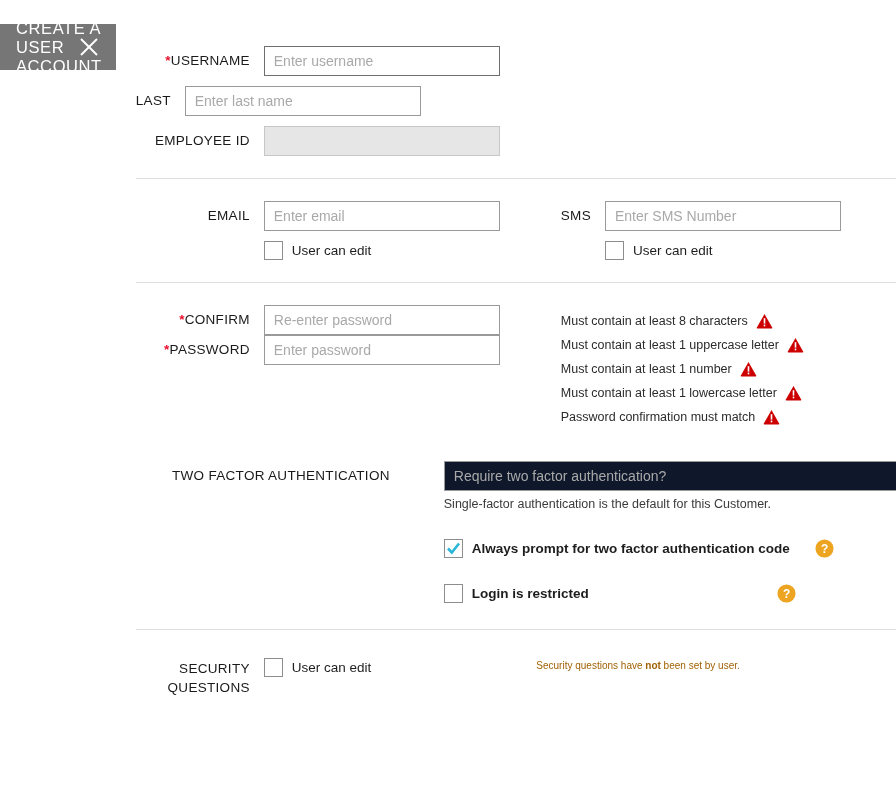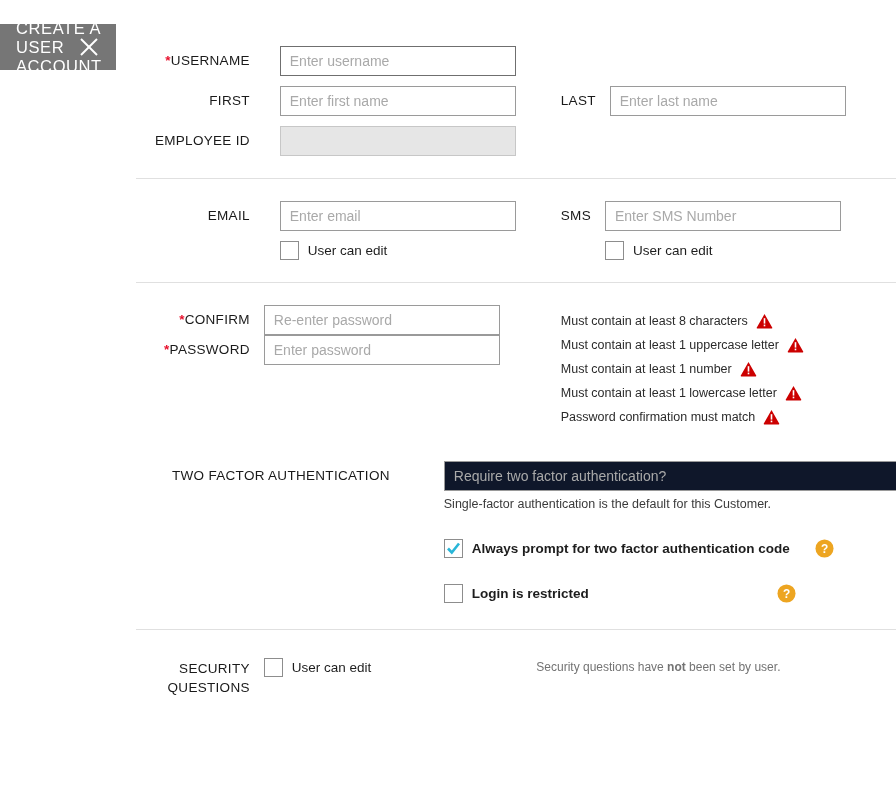--- a/index.html
+++ b/index.html
@@ -85,21 +85,21 @@
   .divider {
     height: 1px;
     background: #e0e0e0;
     margin: 0 20px;
   }
 
   .row {
     display: flex;
     align-items: flex-start;
   }
-  .cell-left  { width: 425px; display: flex; align-items: flex-start; gap: 16px; }
+  .cell-left  { width: 425px; display: flex; align-items: flex-start; }
   .cell-right { flex: 1 1 auto; display: flex; align-items: flex-start; }
 
   .lbl {
     width: 128px;
     flex: 0 0 128px;
     text-align: right;
     padding-right: 14px;
     font-size: 13.5px;
     color: #1a1a1a;
     letter-spacing: .3px;
@@ -205,22 +205,22 @@
     margin-top: 6px;
   }
 
   .help-ico {
     width: 19px; height: 19px;
     flex: 0 0 19px;
     cursor: pointer;
   }
 
   .note {
-    font-size: 12px;
-    color: #737373;
+    font-size: 10px;
+    color: #a16207;
   }
   .note b { font-weight: 700; }
 
   
   .footer {
     flex: 0 0 53px;
     height: 53px;
     background: #262626;
     display: flex; align-items: center;
     justify-content: space-between;
@@ -268,24 +268,20 @@
         <div class="section" style="padding-top:22px;">
 
           <div class="row" style="margin-bottom:10px;">
             <div class="cell-left">
               <div class="lbl"><span class="req">*</span><span>USERNAME</span></div>
               <input class="txt focused" type="text" placeholder="Enter username" style="">
             </div>
           </div>
 
           <div class="row" style="margin-bottom:10px;">
-            <div class="cell-left">
-              <div class="lbl">FIRST</div>
-              <input class="txt" type="text" placeholder="Enter first name" style="">
-            </div>
             <div class="cell-right">
               <div class="lbl-sm">LAST</div>
               <input class="txt" type="text" placeholder="Enter last name" style="">
             </div>
           </div>
 
           <div class="row" style="margin-bottom:22px;">
             <div class="cell-left">
               <div class="lbl">EMPLOYEE ID</div>
               <input class="txt disabled" type="text" disabled="" placeholder="" style="">

